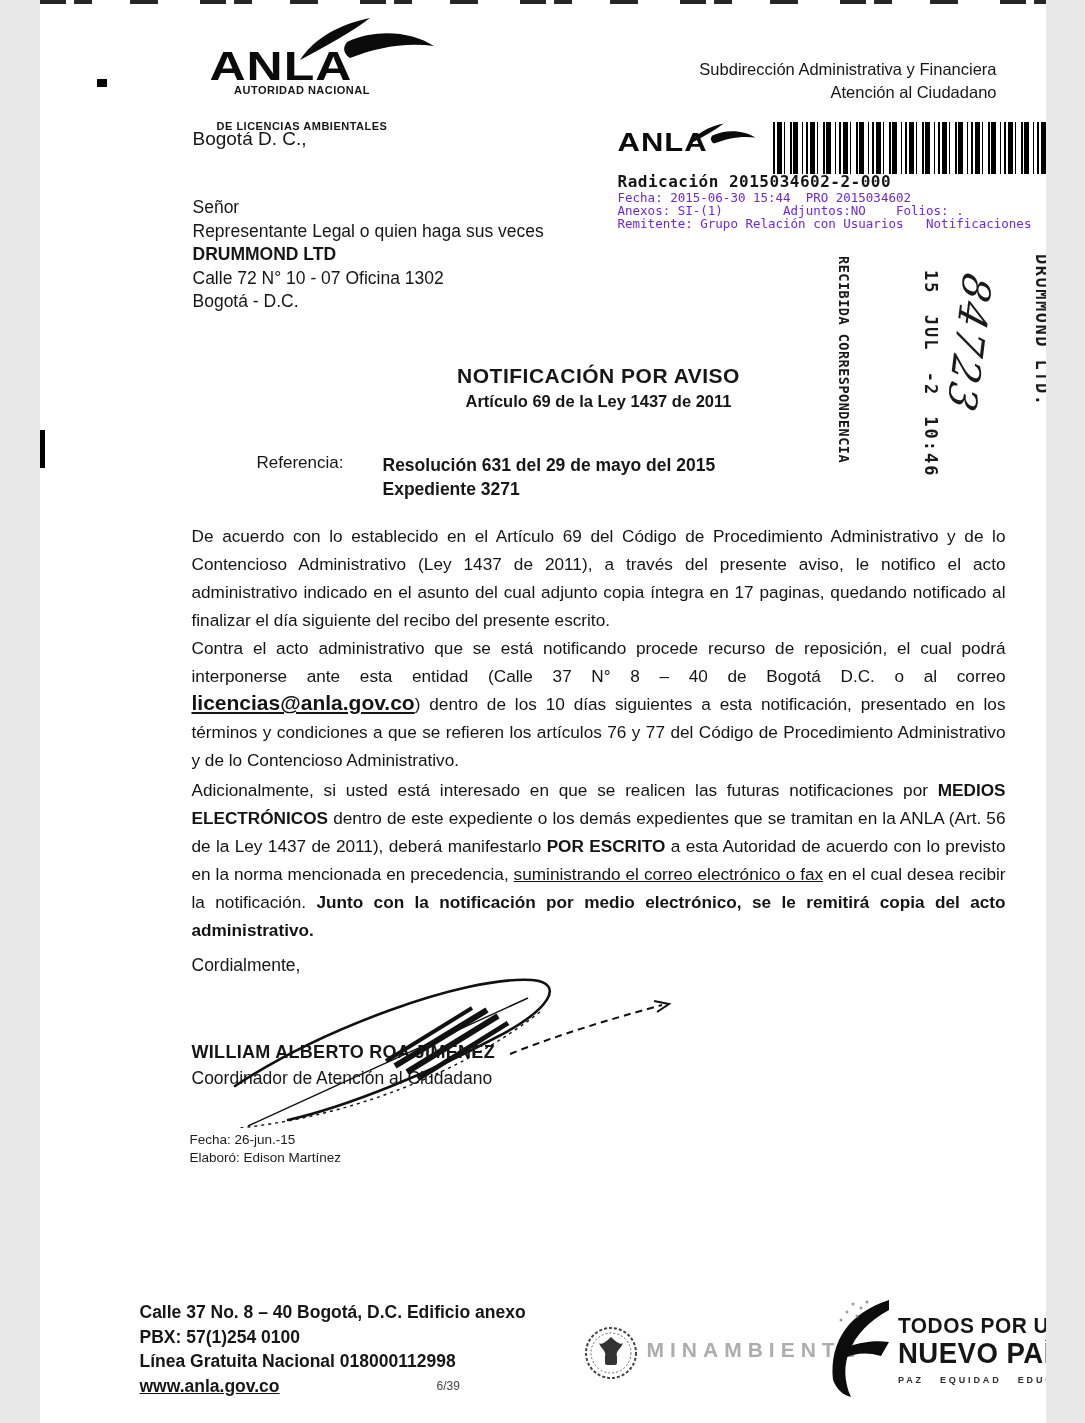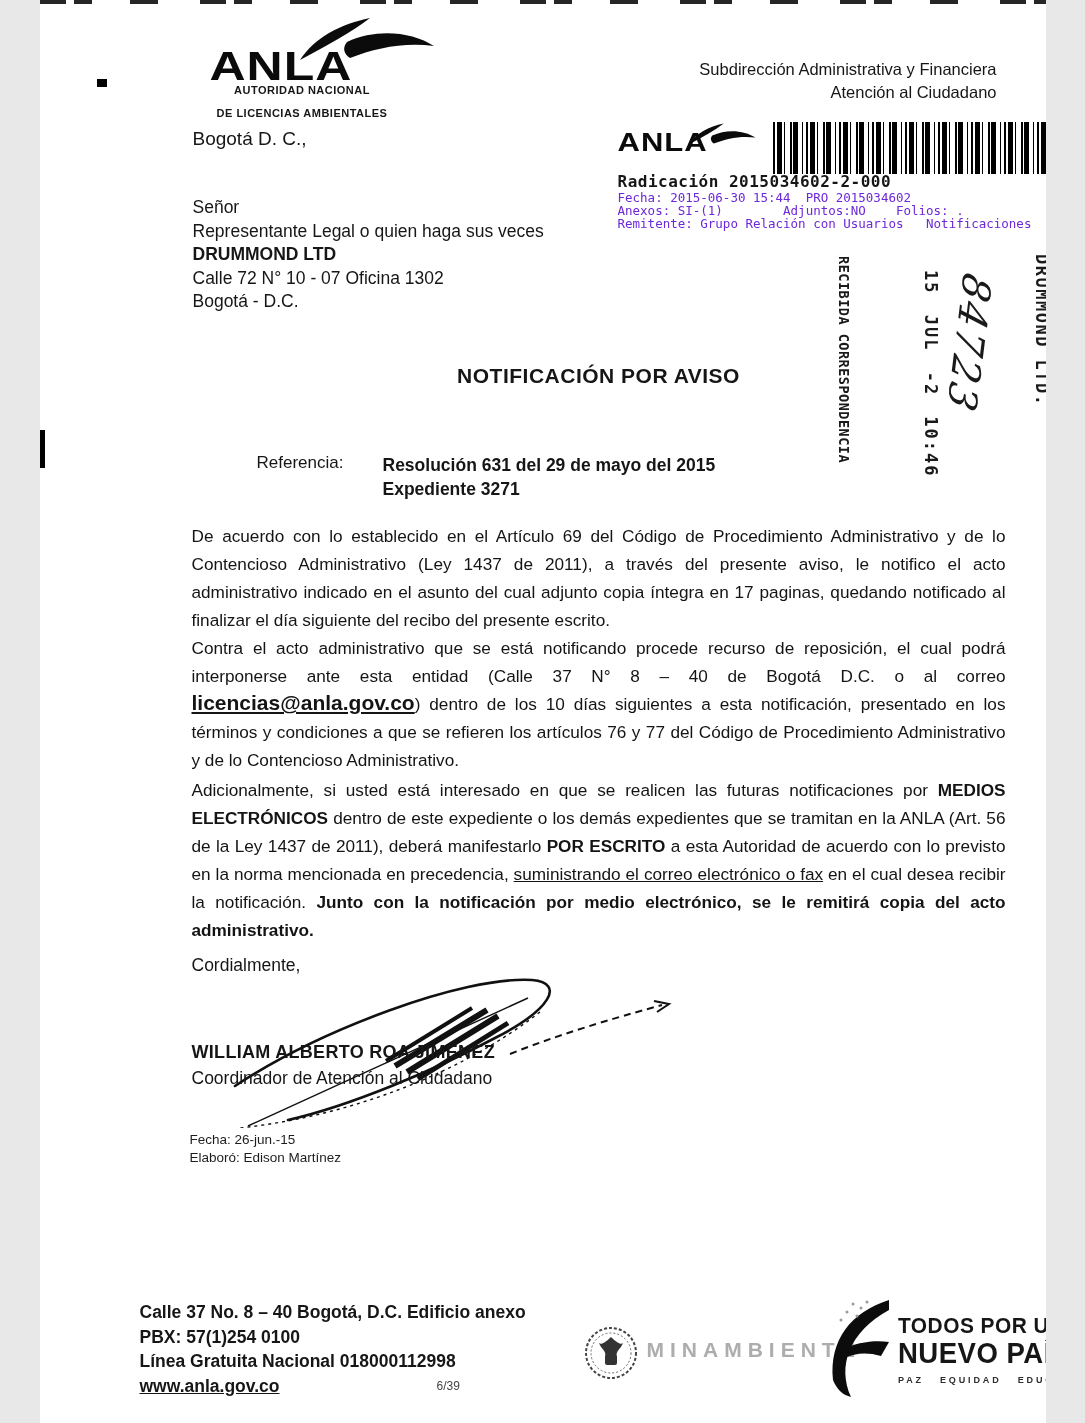--- a/index.html
+++ b/index.html
@@ -94,21 +94,21 @@
   <div class="abs scan-top"></div>
   <div class="abs scan-left-bar"></div>
   <div class="abs scan-dot"></div>
 
   <div class="abs logo-word logo-big">ANLA</div>
   <svg class="abs" style="left:252px; top:16px;" width="145" height="62" viewBox="0 0 145 62">
     <path d="M78,2 C48,8 22,22 8,44 C34,30 60,16 78,2 Z" fill="#0b0b0b"></path>
     <path d="M55,26 C85,12 120,16 142,30 C112,26 84,32 58,42 C52,38 50,32 55,26 Z" fill="#0b0b0b"></path>
   </svg>
   <div class="abs logo-sub" style="top:84px;">AUTORIDAD NACIONAL</div>
-  <div class="abs logo-sub" style="top:107px;">DE LICENCIAS AMBIENTALES</div>
+  <div class="abs logo-sub" style="top:120px;">DE LICENCIAS AMBIENTALES</div>
 
   <div class="abs hdr-right">
     <div>Subdirección Administrativa y Financiera</div>
     <div>Atención al Ciudadano</div>
   </div>
 
   <div class="abs city">Bogotá  D. C.,</div>
 
   <div class="abs logo-word rad-logo">ANLA</div>
   <svg class="abs" style="left:645px; top:122px;" width="72" height="32" viewBox="0 0 145 62">
@@ -130,20 +130,21 @@
   </div>
 
   <div class="stamp-col stamp-received">RECIBIDA CORRESPONDENCIA</div>
   <div class="stamp-col stamp-datetime">15 JUL -2 10:46</div>
   <div class="stamp-col stamp-number">84723</div>
   <div class="stamp-col stamp-company">DRUMMOND LTD.</div>
   <div class="stamp-col stamp-country">COLOMBIA</div>
 
   <div class="abs title-wrap">
     <div class="title-main">NOTIFICACIÓN POR AVISO</div>
+    <div class="title-sub">Artículo 69 de la Ley 1437 de 2011</div>
   </div>
 
   <div class="abs ref-label">Referencia:</div>
   <div class="abs ref-body">
     <div>Resolución 631 del 29 de mayo del 2015</div>
     <div>Expediente 3271</div>
   </div>
 
   <div class="abs para p1">De acuerdo con lo establecido en el Artículo 69 del Código de Procedimiento Administrativo y de lo Contencioso Administrativo (Ley 1437 de 2011), a través del presente aviso, le notifico el acto administrativo indicado en el asunto del cual adjunto copia íntegra en 17 paginas, quedando notificado al finalizar el día siguiente del recibo del presente escrito.</div>
 

